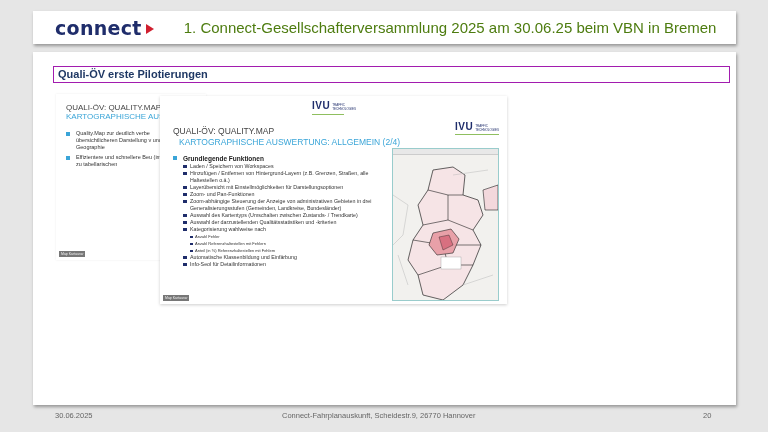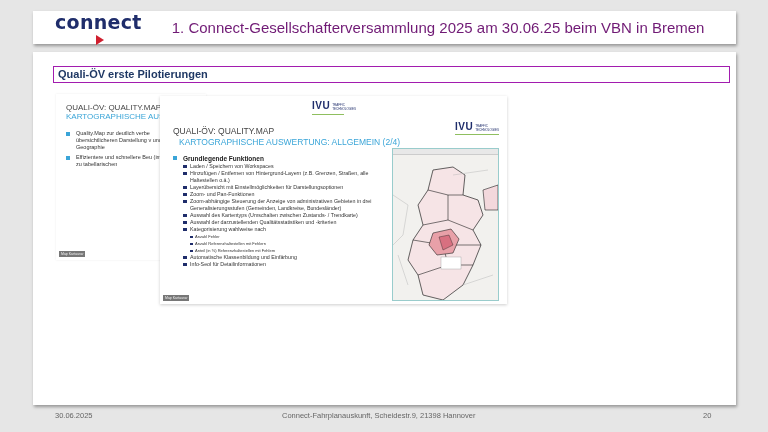--- a/index.html
+++ b/index.html
@@ -1,20 +1,20 @@
 <!DOCTYPE html>
 <html><head>
 <meta charset="utf-8">
 <style>
   * { box-sizing: border-box; margin: 0; padding: 0; }
   body { width: 768px; height: 432px; background: #e6e6e6; font-family: "Liberation Sans", sans-serif; position: relative; overflow: hidden; }
   .header { position: absolute; left: 33px; top: 11px; width: 703px; height: 33px; background: #fff; box-shadow: 1px 2px 3px rgba(0,0,0,0.35); display: flex; align-items: center; }
-  .logo { margin-left: 22px; display: flex; align-items: center; font-family: "DejaVu Sans", sans-serif; font-weight: bold; font-size: 19px; color: #1f2d6b; letter-spacing: 0.3px; flex-direction: column; }
+  .logo { margin-left: 22px; display: flex; align-items: center; font-family: "DejaVu Sans", sans-serif; font-weight: bold; font-size: 19px; color: #1f2d6b; letter-spacing: 0.3px; }
   .logo-arrow { width: 0; height: 0; border-top: 5px solid transparent; border-bottom: 5px solid transparent; border-left: 8px solid #d01f2f; margin-left: 4px; margin-top: 2px; }
-  .header-title { margin-left: 30px; font-size: 15px; color: #701a75; white-space: nowrap; }
+  .header-title { margin-left: 30px; font-size: 15px; color: #4d7c0f; white-space: nowrap; }
   .main { position: absolute; left: 33px; top: 52px; width: 703px; height: 353px; background: #fff; box-shadow: 1px 2px 3px rgba(0,0,0,0.35); }
   .section-bar { position: absolute; left: 20px; top: 14px; width: 677px; height: 17px; border: 1px solid #a21caf; padding-left: 4px; font-weight: bold; font-size: 11px; color: #1f3864; line-height: 15px; }
   .slide-back { position: absolute; left: 23px; top: 42px; width: 150px; height: 166px; background: #fff; box-shadow: 0 0 2px rgba(0,0,0,0.08); overflow: hidden; }
   .slide-front { position: absolute; left: 127px; top: 44px; width: 347px; height: 208px; background: #fff; box-shadow: 0 1px 3px rgba(0,0,0,0.2); overflow: hidden; }
   .s-title1 { font-size: 8px; color: #444; white-space: nowrap; }
   .s-title2 { font-size: 8px; color: #3aa5d8; white-space: nowrap; }
   .ivu { position: absolute; display: flex; align-items: flex-end; }
   .ivu-main { font-weight: bold; color: #1f2d6b; font-size: 10px; letter-spacing: 0.5px; }
   .ivu-sub { font-size: 3px; color: #1f2d6b; margin-left: 2px; line-height: 3.5px; margin-top: 1px; }
   .ivu-line { position: absolute; height: 1px; background: #8fbf5f; }
@@ -105,14 +105,14 @@
         <path d="M0 40 L15 50 L10 80 L0 90 M5 100 L15 130 M60 20 L95 15 M70 130 L100 120" fill="none" stroke="#bbb" stroke-width="0.5"></path>
         <rect x="48" y="102" width="20" height="12" fill="#fff" stroke="#999" stroke-width="0.4"></rect>
       </svg>
     </div>
 
     <div class="tag" style="left:3px;top:199px;">Map Kartausw</div>
   </div>
 </div>
 
 <div class="footer" style="left:55px;">30.06.2025</div>
-<div class="footer" style="left:282px;">Connect-Fahrplanauskunft, Scheidestr.9, 21398 Hannover</div>
+<div class="footer" style="left:282px;">Connect-Fahrplanauskunft, Scheidestr.9, 26770 Hannover</div>
 <div class="footer" style="left:703px;">20</div>
 
 </body></html>

